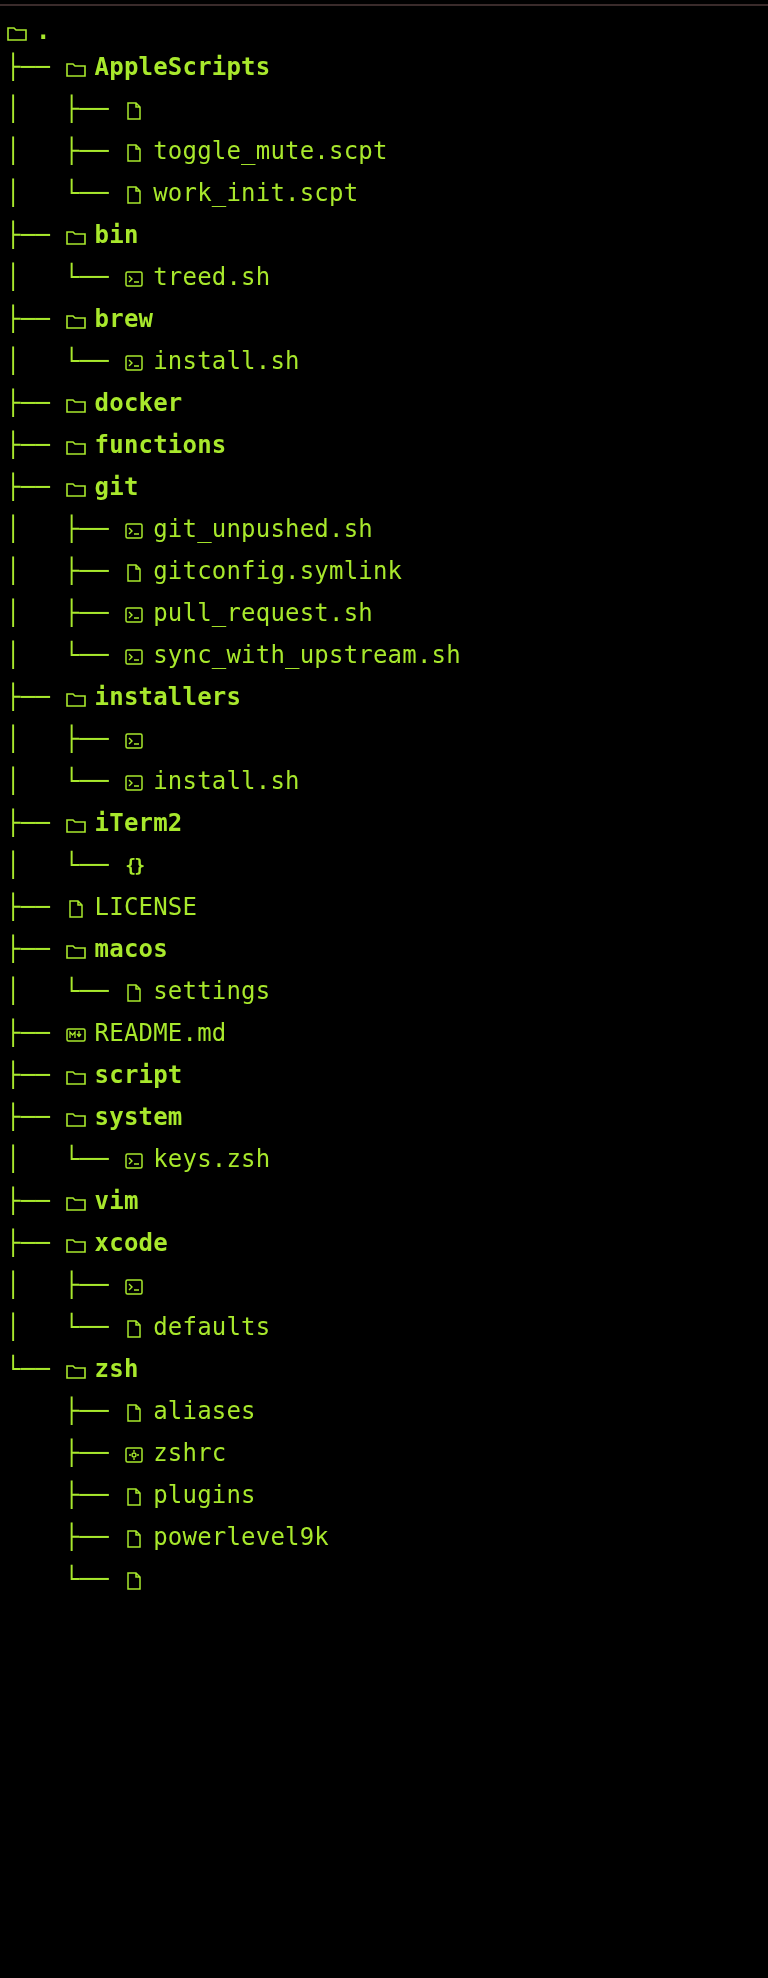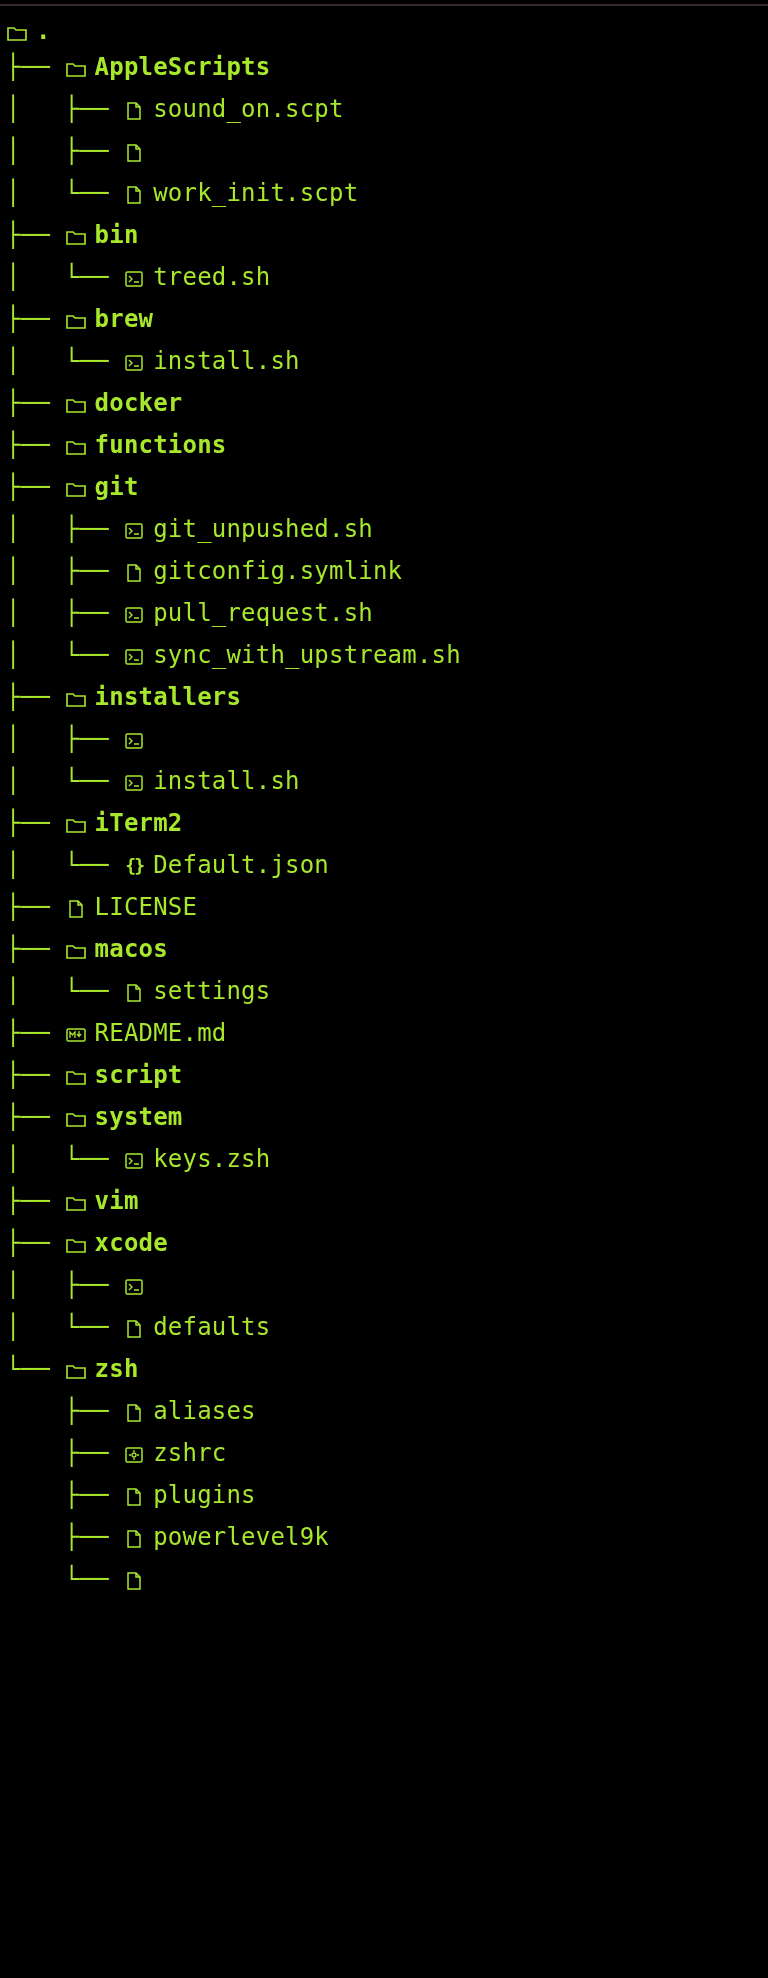--- a/index.html
+++ b/index.html
@@ -78,27 +78,27 @@
         <span class="ic"><svg width="20" height="16" viewBox="0 0 20 16" style="vertical-align:middle">
             <path d="M1 3 h6 l2 2 h10 v10 h-18 z" fill="none" stroke="#a8e82c" stroke-width="1.6"></path>
           </svg></span>
         <span class="label bold">AppleScripts</span>
       </div>
       <div class="row">
         <span class="prefix">│   ├── </span>
         <span class="ic"><svg width="16" height="18" viewBox="0 0 16 18" style="vertical-align:middle">
             <path d="M2 1 h8 l4 4 v12 h-12 z M10 1 v4 h4" fill="none" stroke="#a8e82c" stroke-width="1.5"></path>
           </svg></span>
-        <span class="label">sound_on.scpt</span>
-      </div>
-      <div class="row">
-        <span class="prefix">│   ├── </span>
-        <span class="ic"><svg width="16" height="18" viewBox="0 0 16 18" style="vertical-align:middle">
-            <path d="M2 1 h8 l4 4 v12 h-12 z M10 1 v4 h4" fill="none" stroke="#a8e82c" stroke-width="1.5"></path>
-          </svg></span>
+      </div>
+      <div class="row">
+        <span class="prefix">│   ├── </span>
+        <span class="ic"><svg width="16" height="18" viewBox="0 0 16 18" style="vertical-align:middle">
+            <path d="M2 1 h8 l4 4 v12 h-12 z M10 1 v4 h4" fill="none" stroke="#a8e82c" stroke-width="1.5"></path>
+          </svg></span>
+        <span class="label">toggle_mute.scpt</span>
       </div>
       <div class="row">
         <span class="prefix">│   └── </span>
         <span class="ic"><svg width="16" height="18" viewBox="0 0 16 18" style="vertical-align:middle">
             <path d="M2 1 h8 l4 4 v12 h-12 z M10 1 v4 h4" fill="none" stroke="#a8e82c" stroke-width="1.5"></path>
           </svg></span>
         <span class="label">work_init.scpt</span>
       </div>
       <div class="row">
         <span class="prefix">├── </span>
@@ -207,21 +207,20 @@
       <div class="row">
         <span class="prefix">├── </span>
         <span class="ic"><svg width="20" height="16" viewBox="0 0 20 16" style="vertical-align:middle">
             <path d="M1 3 h6 l2 2 h10 v10 h-18 z" fill="none" stroke="#a8e82c" stroke-width="1.6"></path>
           </svg></span>
         <span class="label bold">iTerm2</span>
       </div>
       <div class="row">
         <span class="prefix">│   └── </span>
         <span class="ic"><span class="ic-brackets" style="font-weight:700">{}</span></span>
-        <span class="label">Default.json</span>
       </div>
       <div class="row">
         <span class="prefix">├── </span>
         <span class="ic"><svg width="16" height="18" viewBox="0 0 16 18" style="vertical-align:middle">
             <path d="M2 1 h8 l4 4 v12 h-12 z M10 1 v4 h4" fill="none" stroke="#a8e82c" stroke-width="1.5"></path>
           </svg></span>
         <span class="label">LICENSE</span>
       </div>
       <div class="row">
         <span class="prefix">├── </span>

